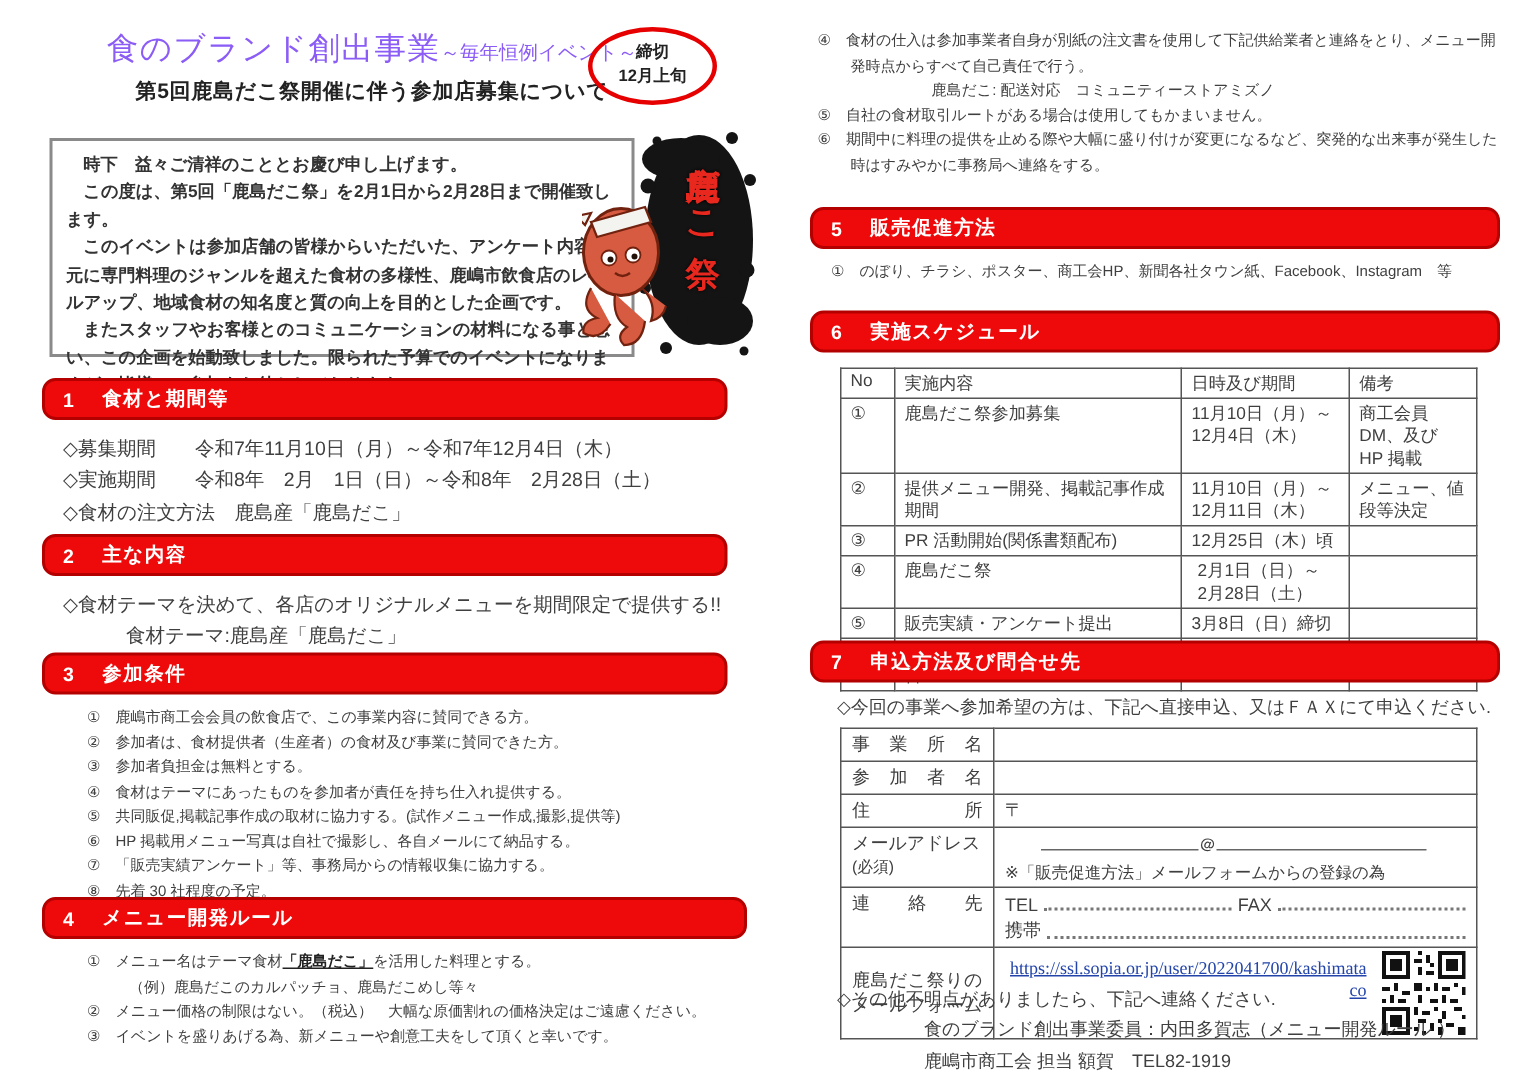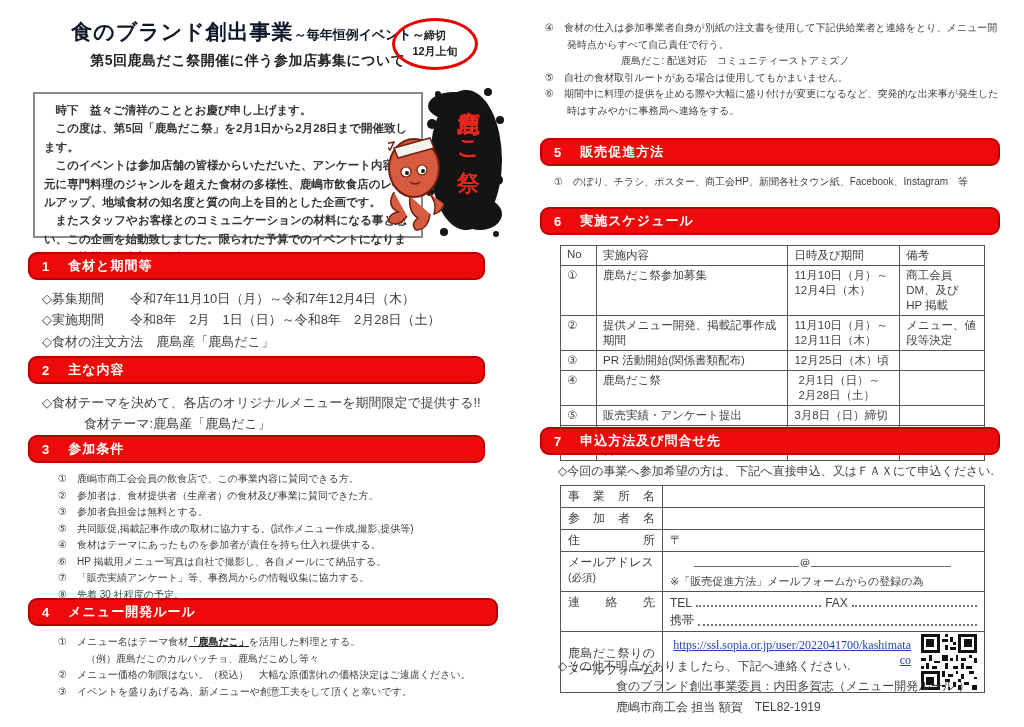--- a/index.html
+++ b/index.html
@@ -6,21 +6,21 @@
   html,body { background:#ffffff; }
   body {
     width:1024px; height:727px;
     font-family:"Liberation Sans","DejaVu Sans",sans-serif;
     color:#3f3f3f;
   }
   .page { position:relative; width:1024px; height:727px; background:#fff; overflow:hidden; }
 
   
   .head-wrap { position:absolute; left:28px; top:18px; width:440px; text-align:center; }
-  .title1 { font-size:21px; font-weight:bold; color:#0f172a; letter-spacing:1px; }
+  .title1 { font-size:21px; font-weight:normal; color:#8b5cf6; letter-spacing:1px; }
   .title1 .sub { font-size:13px; letter-spacing:0; }
   .title2 { margin-top:6px; font-size:14px; font-weight:bold; color:#222; letter-spacing:0.5px; }
   .deadline {
     position:absolute; left:392px; top:18px; width:86px; height:52px;
     border:3px solid #e60000; border-radius:50%;
     display:flex; flex-direction:column; align-items:center; justify-content:center;
     font-size:11px; font-weight:bold; color:#222; line-height:1.45; background:transparent;
   }
 
   
@@ -165,22 +165,22 @@
 
   <div class="sec" style="left:28px; top:435px; width:457px;">
     <div class="bar">
       <span>3</span>
       <span>参加条件</span>
     </div>
     <div class="body-txt small" style="padding-left:30px;">
       <div class="hang">①　鹿嶋市商工会会員の飲食店で、この事業内容に賛同できる方。</div>
       <div class="hang">②　参加者は、食材提供者（生産者）の食材及び事業に賛同できた方。</div>
       <div class="hang">③　参加者負担金は無料とする。</div>
+      <div class="hang">④　食材はテーマにあったものを参加者が責任を持ち仕入れ提供する。</div>
       <div class="hang">⑤　共同販促,掲載記事作成の取材に協力する。(試作メニュー作成,撮影,提供等)</div>
-      <div class="hang">④　食材はテーマにあったものを参加者が責任を持ち仕入れ提供する。</div>
       <div class="hang">⑥　HP 掲載用メニュー写真は自社で撮影し、各自メールにて納品する。</div>
       <div class="hang">⑦　「販売実績アンケート」等、事務局からの情報収集に協力する。</div>
       <div class="hang">⑧　先着 30 社程度の予定。</div>
     </div>
   </div>
 
   <div class="sec" style="left:28px; top:598px; width:470px;">
     <div class="bar">
       <span>4</span>
       <span>メニュー開発ルール</span>

